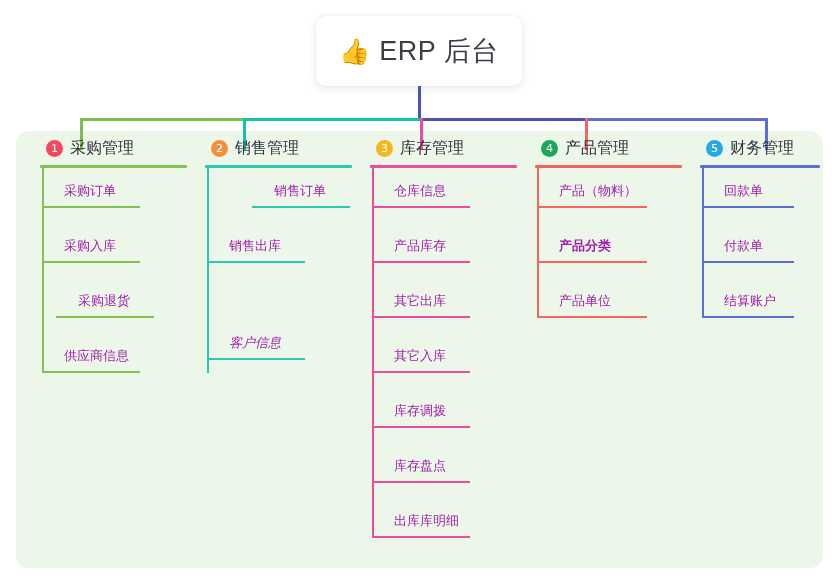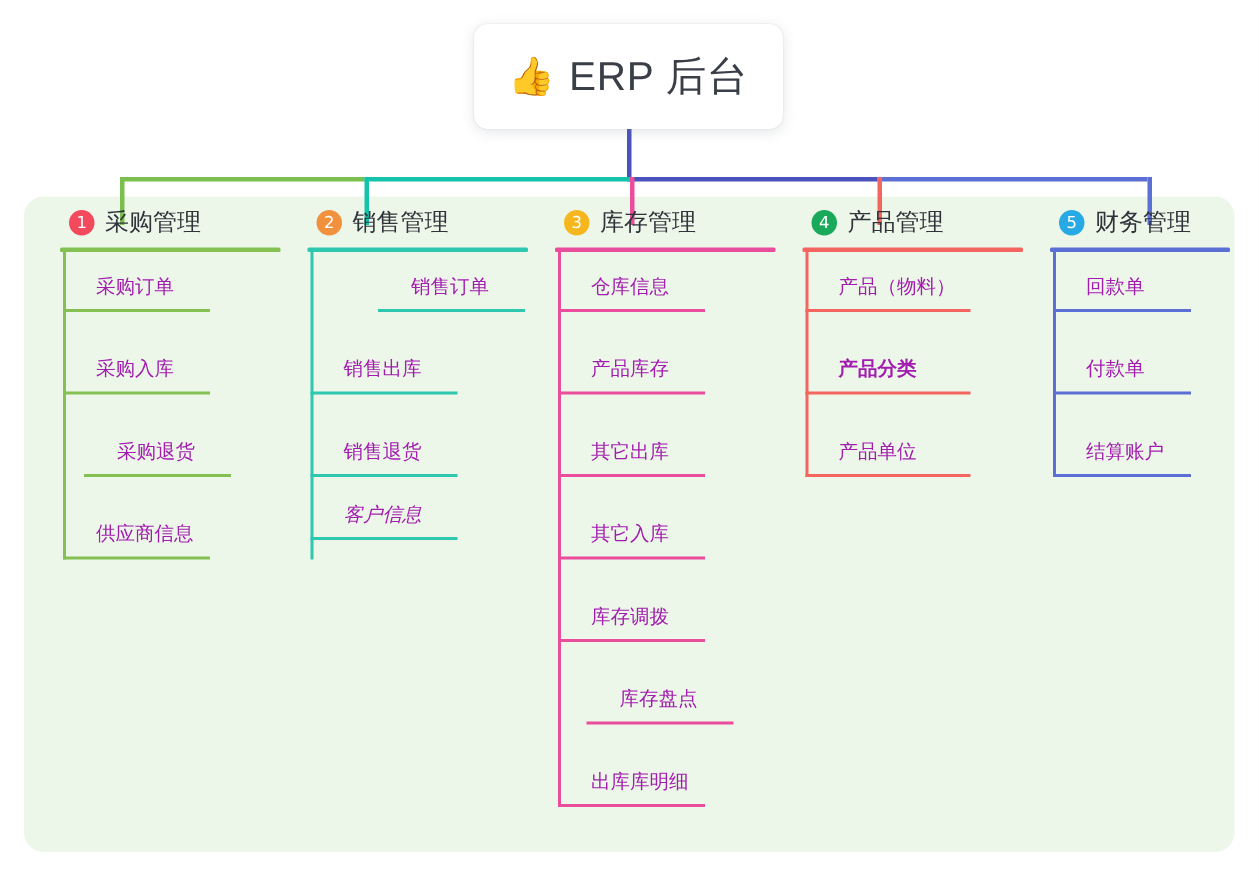--- a/index.html
+++ b/index.html
@@ -134,24 +134,20 @@
         <div class="head-rule" style="background: rgb(46, 200, 176); width: 147px;"></div>
         <div class="spine" style="background: rgb(46, 200, 176); left: 2px; height: 205px;"></div>
         <div class="leaf" style="top: 52px; left: 19px; width: 98px; margin-left: 28px;">
           <div class="leaf-label">销售订单</div>
           <div class="leaf-rule" style="background: rgb(46, 200, 176); width: 98px;"></div>
         </div>
         <div class="leaf" style="top: 107px; left: 2px; width: 98px;">
           <div class="leaf-label">销售出库</div>
           <div class="leaf-rule" style="background: rgb(46, 200, 176); width: 98px;"></div>
         </div>
-        <div class="leaf" style="top: 162px; left: 2px; width: 98px;">
-          <div class="leaf-label">销售退货</div>
-          <div class="leaf-rule" style="background: rgb(46, 200, 176); width: 98px;"></div>
-        </div>
         <div class="leaf" style="top: 204px; left: 2px; width: 98px; font-style: italic;">
           <div class="leaf-label">客户信息</div>
           <div class="leaf-rule" style="background: rgb(46, 200, 176); width: 98px;"></div>
         </div>
       </div>
       <div class="column" style="left: 370px; width: 147px;">
         <div class="col-head">
           <span class="badge" style="background: rgb(245, 183, 29);">3</span>
           <span class="head-label">库存管理</span>
         </div>
@@ -170,21 +166,21 @@
           <div class="leaf-rule" style="background: rgb(234, 77, 155); width: 98px;"></div>
         </div>
         <div class="leaf" style="top: 217px; left: 2px; width: 98px;">
           <div class="leaf-label">其它入库</div>
           <div class="leaf-rule" style="background: rgb(234, 77, 155); width: 98px;"></div>
         </div>
         <div class="leaf" style="top: 272px; left: 2px; width: 98px;">
           <div class="leaf-label">库存调拨</div>
           <div class="leaf-rule" style="background: rgb(234, 77, 155); width: 98px;"></div>
         </div>
-        <div class="leaf" style="top: 327px; left: 2px; width: 98px; padding-left: 19px;">
+        <div class="leaf" style="top: 327px; left: 2px; width: 98px;">
           <div class="leaf-label">库存盘点</div>
           <div class="leaf-rule" style="background: rgb(234, 77, 155); width: 98px;"></div>
         </div>
         <div class="leaf" style="top: 382px; left: 2px; width: 98px;">
           <div class="leaf-label">出库库明细</div>
           <div class="leaf-rule" style="background: rgb(234, 77, 155); width: 98px;"></div>
         </div>
       </div>
       <div class="column" style="left: 535px; width: 147px;">
         <div class="col-head">

